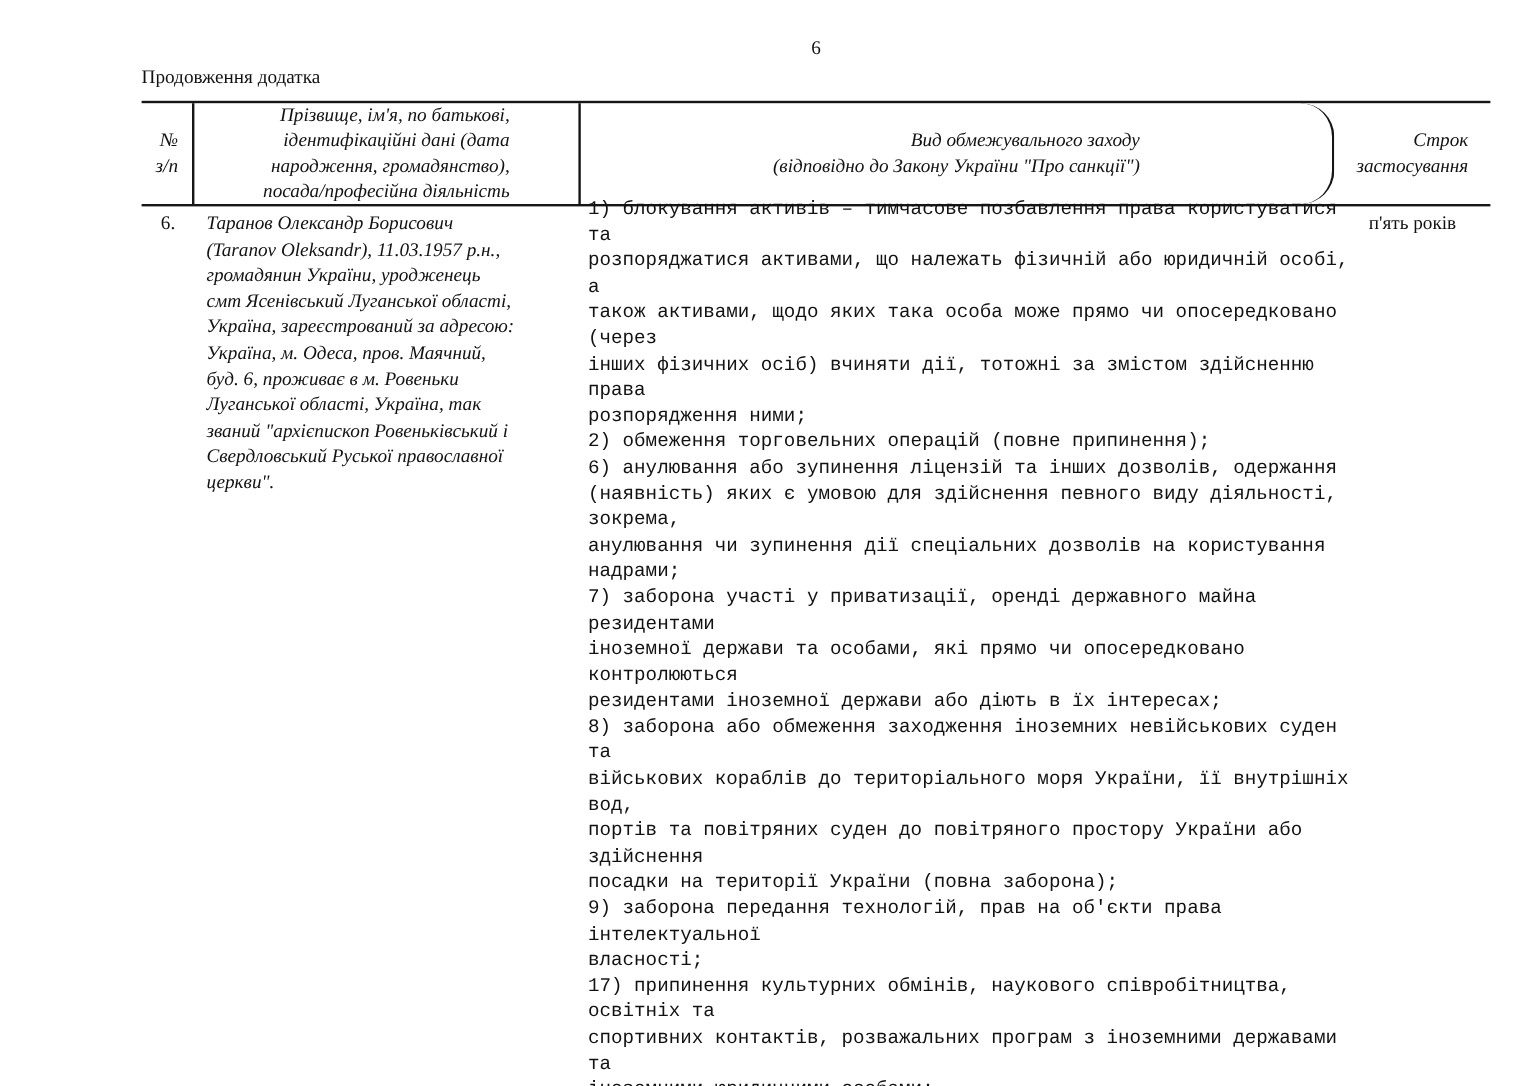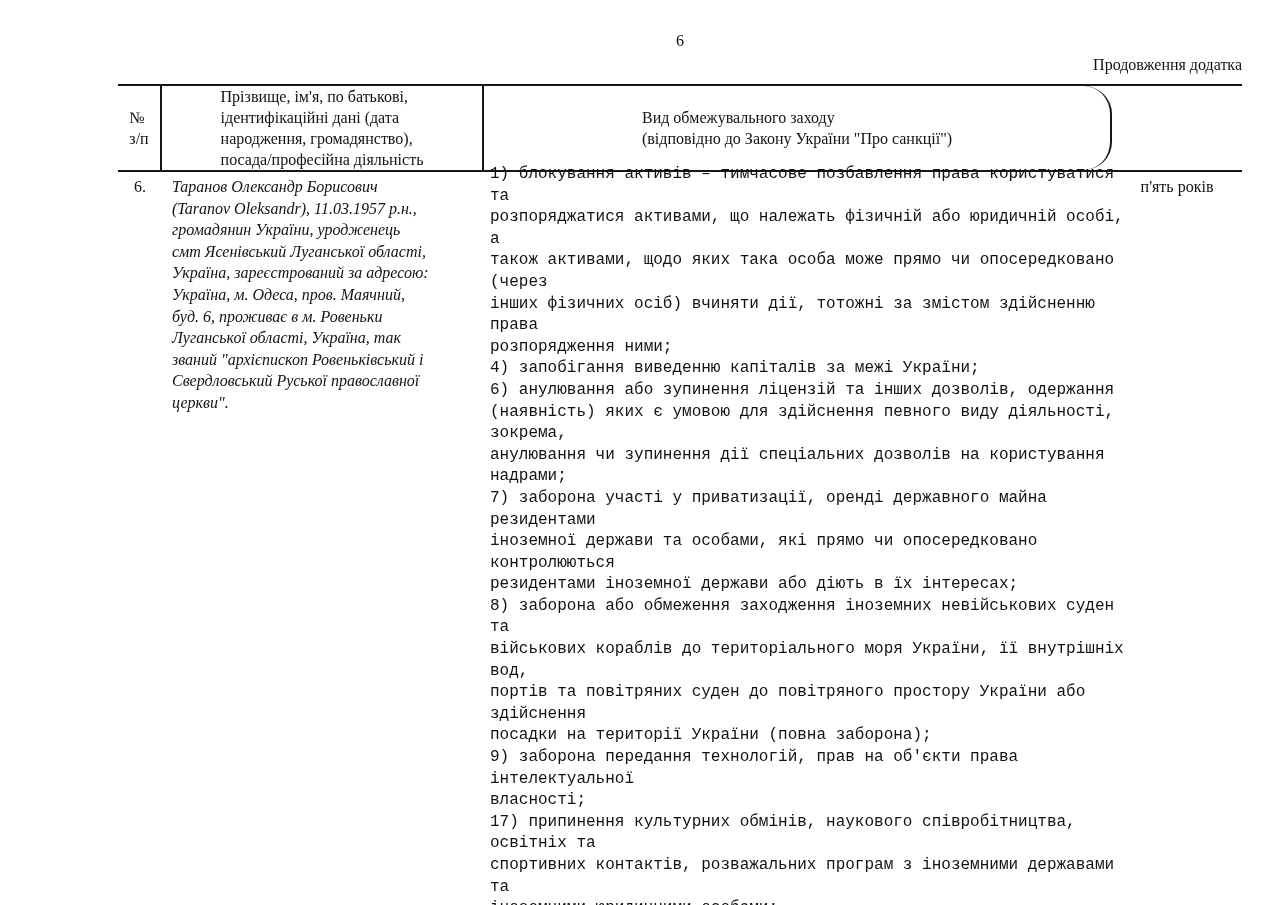--- a/index.html
+++ b/index.html
@@ -17,39 +17,39 @@
     position: absolute;
     left: 118px; top: 30px;
     width: 1124px;
     text-align: center;
     line-height: 21px;
   }
   .continuation {
     position: absolute;
     left: 118px; top: 54px;
     width: 1124px;
-    text-align: right;
     line-height: 21px;
   }
   .thead {
     position: absolute;
     left: 118px; top: 84px;
     width: 1124px; height: 84px;
     border-top: 2px solid #161616;
     border-bottom: 2px solid #161616;
     display: flex;
   }
   .th {
     box-sizing: border-box;
     display: flex;
     align-items: center;
     justify-content: center;
-    text-align: left;
+    text-align: right;
     white-space: pre-line;
     line-height: 21px;
+    font-style: italic;
   }
   .th-num     { width: 44px;  border-right: 2px solid #161616; }
   .th-person  { width: 322px; border-right: 2px solid #161616; }
   .th-measure { width: 628px; border-right: 2px solid #161616; border-radius: 28px; }
   .th-term    { width: 130px; }
   .row-number {
     position: absolute;
     left: 118px; top: 176px;
     width: 44px;
     text-align: center;
@@ -90,20 +90,22 @@
 
   <div class="thead">
     <div class="th th-num">№
 з/п</div>
     <div class="th th-person">Прізвище, ім'я, по батькові,
 ідентифікаційні дані (дата
 народження, громадянство),
 посада/професійна діяльність</div>
     <div class="th th-measure">Вид обмежувального заходу
 (відповідно до Закону України "Про санкції")</div>
+    <div class="th th-term">Строк
+застосування</div>
   </div>
 
   <div class="row-number">6.</div>
 
   <div class="person">Таранов Олександр Борисович
 (Taranov Oleksandr), 11.03.1957 р.н.,
 громадянин України, уродженець
 смт Ясенівський Луганської області,
 Україна, зареєстрований за адресою:
 Україна, м. Одеса, пров. Маячний,
@@ -112,21 +114,21 @@
 званий "архієпископ Ровеньківський і
 Свердловський Руської православної
 церкви".</div>
 
   <div class="measures">
       <div class="measure-item">1) блокування активів – тимчасове позбавлення права користуватися та
 розпоряджатися активами, що належать фізичній або юридичній особі, а
 також активами, щодо яких така особа може прямо чи опосередковано (через
 інших фізичних осіб) вчиняти дії, тотожні за змістом здійсненню права
 розпорядження ними;</div>
-      <div class="measure-item">4) запобігання виведенню капіталів за межі України;</div>
+      <div class="measure-item">2) обмеження торговельних операцій (повне припинення);</div>
       <div class="measure-item">6) анулювання або зупинення ліцензій та інших дозволів, одержання
 (наявність) яких є умовою для здійснення певного виду діяльності, зокрема,
 анулювання чи зупинення дії спеціальних дозволів на користування надрами;</div>
       <div class="measure-item">7) заборона участі у приватизації, оренді державного майна резидентами
 іноземної держави та особами, які прямо чи опосередковано контролюються
 резидентами іноземної держави або діють в їх інтересах;</div>
       <div class="measure-item">8) заборона або обмеження заходження іноземних невійськових суден та
 військових кораблів до територіального моря України, її внутрішніх вод,
 портів та повітряних суден до повітряного простору України або здійснення
 посадки на території України (повна заборона);</div>

